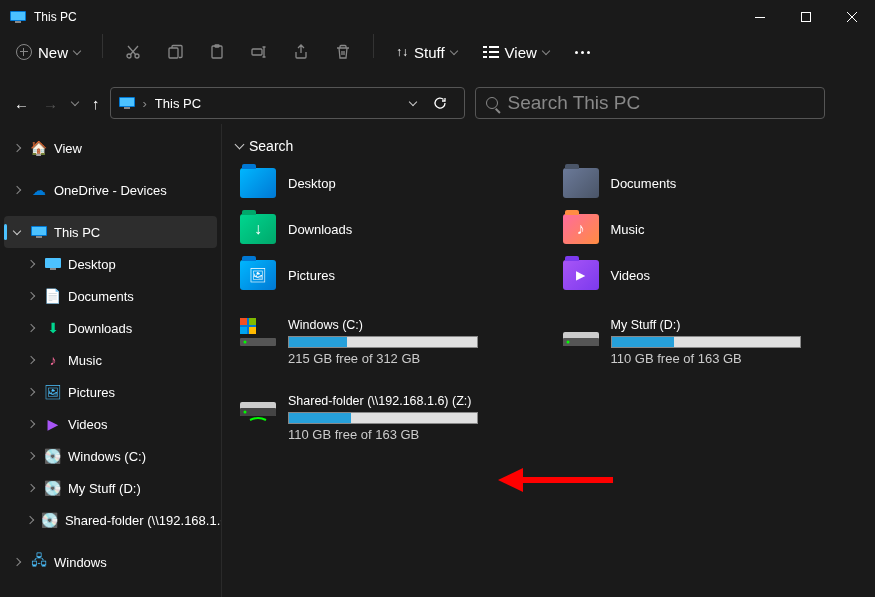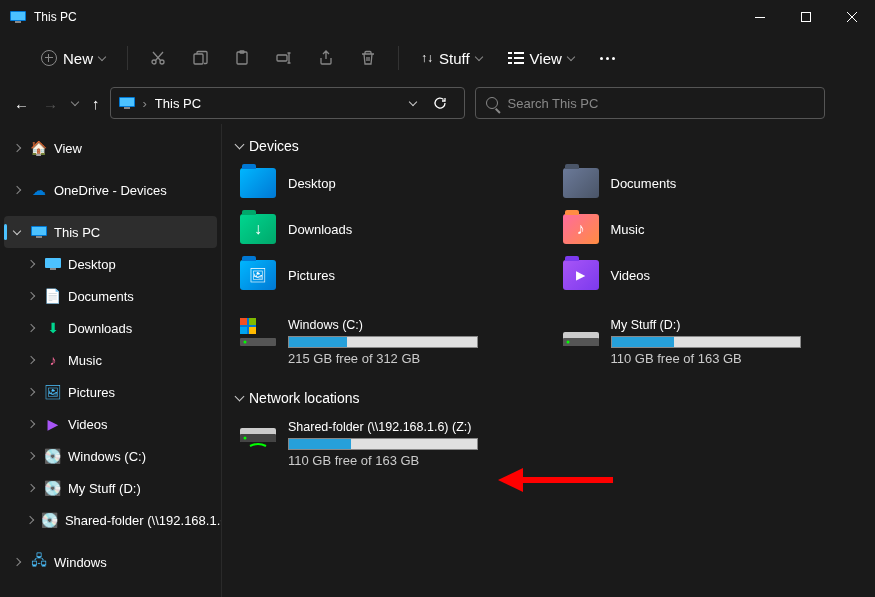--- a/index.html
+++ b/index.html
@@ -4,21 +4,21 @@
 <style>
 * { box-sizing: border-box; margin: 0; padding: 0; font-family: "Segoe UI", sans-serif; }
 body { background: #1a1a1a; color: #fff; width: 875px; height: 597px; overflow: hidden; font-size: 13px; }
 
 .titlebar { height: 34px; display: flex; align-items: center; padding-left: 10px; background: #1a1a1a; }
 .titlebar .icon-mon { width: 16px; height: 12px; margin-right: 8px; }
 .titlebar .title { font-size: 12px; }
 .win-ctrls { margin-left: auto; display: flex; }
 .win-btn { width: 46px; height: 32px; display: flex; align-items: center; justify-content: center; color: #fff; }
 
-.toolbar { height: 48px; display: flex; align-items: center; padding: 0 31px; gap: 6px; }
+.toolbar { height: 48px; display: flex; align-items: flex-start; padding: 0 6px; gap: 6px; }
 .tbtn { height: 36px; padding: 0 10px; display: flex; align-items: center; gap: 6px; border-radius: 4px; color: #888; font-size: 14px; }
 .tbtn.txt { color: #fff; font-size: 15px; }
 .divider { width: 1px; height: 24px; background: #333; margin: 0 6px; }
 .plus-icon { width: 16px; height: 16px; border: 1.5px solid #888; border-radius: 50%; position: relative; }
 .plus-icon::before, .plus-icon::after { content: ''; position: absolute; background: #888; }
 .plus-icon::before { width: 8px; height: 1.5px; top: 5.5px; left: 2.5px; }
 .plus-icon::after { width: 1.5px; height: 8px; top: 2.5px; left: 5.5px; }
 .chev-d { width: 8px; height: 8px; border-right: 1.5px solid #888; border-bottom: 1.5px solid #888; transform: rotate(45deg); margin-bottom: 3px; }
 .chev-d.sm { width: 6px; height: 6px; }
 .chev-r { width: 8px; height: 8px; border-right: 1.5px solid #888; border-bottom: 1.5px solid #888; transform: rotate(-45deg); }
@@ -27,21 +27,21 @@
 
 .navrow { height: 42px; display: flex; align-items: center; padding: 0 14px; gap: 10px; }
 .nav-arrows { display: flex; gap: 14px; align-items: center; }
 .nav-arrow { color: #fff; font-size: 15px; }
 .nav-arrow.dis { color: #555; }
 .addressbar { flex: 1; height: 32px; border: 1px solid #555; border-radius: 4px; display: flex; align-items: center; padding: 0 8px; gap: 8px; max-width: 355px; }
 .addressbar .crumb { font-size: 13px; }
 .addressbar .spacer { flex: 1; }
 .refresh { width: 32px; display: flex; justify-content: center; }
 .searchbox { width: 350px; height: 32px; border: 1px solid #555; border-radius: 4px; display: flex; align-items: center; padding: 0 10px; gap: 10px; }
-.searchbox input { background: transparent; border: none; outline: none; color: #fdba74; font-size: 13px; flex: 1; }
+.searchbox input { background: transparent; border: none; outline: none; color: #fdba74; font-size: 19px; flex: 1; }
 .searchbox input::placeholder { color: #888; }
 .search-icon { width: 12px; height: 12px; border: 1.5px solid #888; border-radius: 50%; position: relative; }
 .search-icon::after { content: ''; position: absolute; width: 6px; height: 1.5px; background: #888; transform: rotate(45deg); bottom: -3px; right: -4px; }
 
 .main { display: flex; height: calc(100% - 124px); }
 
 .sidebar { width: 222px; padding: 8px 0; overflow-y: auto; border-right: 1px solid #2a2a2a; }
 .side-item { height: 32px; display: flex; align-items: center; padding-left: 10px; gap: 6px; font-size: 13px; }
 .side-item.selected { background: #2d2d2d; border-radius: 4px; margin: 0 4px; padding-left: 6px; position: relative; }
 .side-item.selected::before { content: ''; position: absolute; left: 0; top: 8px; bottom: 8px; width: 3px; background: #4cc2ff; border-radius: 2px; }
@@ -321,21 +321,21 @@
           <span class="chev-r" style="width:6px;height:6px"></span>
         </span>
         <span class="icn" style="color:#4cc2ff">🖧</span>
         <span>Windows</span>
       </div>
   </div>
 
   <div class="content">
     <div class="section-h">
         <span class="chev-d" style="width:7px;height:7px"></span>
-        <span>Devices</span>
+        <span>Search</span>
       </div>
     <div class="folder-grid">
       <div class="folder-item">
           <div class="folder-icon f-desktop"></div>
           <span>Desktop</span>
         </div>
       <div class="folder-item">
           <div class="folder-icon f-docs"></div>
           <span>Documents</span>
         </div>
@@ -385,24 +385,20 @@
         <div class="drive-info">
             <div class="drive-name">My Stuff (D:)</div>
             <div class="drive-bar">
               <div class="drive-fill" style="width:33%"></div>
             </div>
             <div class="drive-free">110 GB free of 163 GB</div>
           </div>
       </div>
     </div>
 
-    <div class="section-h">
-        <span class="chev-d" style="width:7px;height:7px"></span>
-        <span>Network locations</span>
-      </div>
     <div class="folder-grid">
       <div class="drive-item">
         <div class="drive-icon"><svg viewBox="0 0 36 30">
               <rect x="0" y="8" width="36" height="14" fill="#ccc" rx="2"></rect>
               <rect x="0" y="14" width="36" height="8" fill="#444" rx="1"></rect>
               <circle cx="5" cy="18" r="1.5" fill="#0f0"></circle>
               <path d="M10 26 Q18 22 26 26" stroke="#0f0" stroke-width="2" fill="none"></path>
             </svg></div>
         <div class="drive-info">
             <div class="drive-name">Shared-folder (\\192.168.1.6) (Z:)</div>

